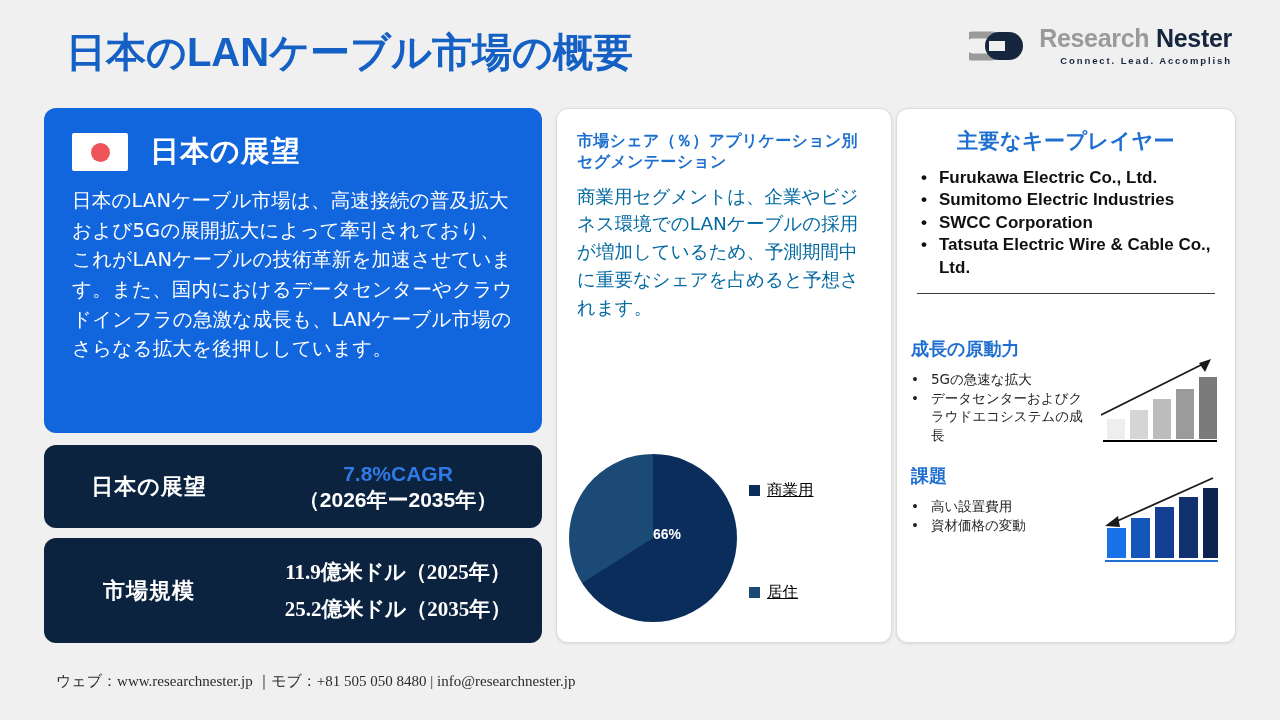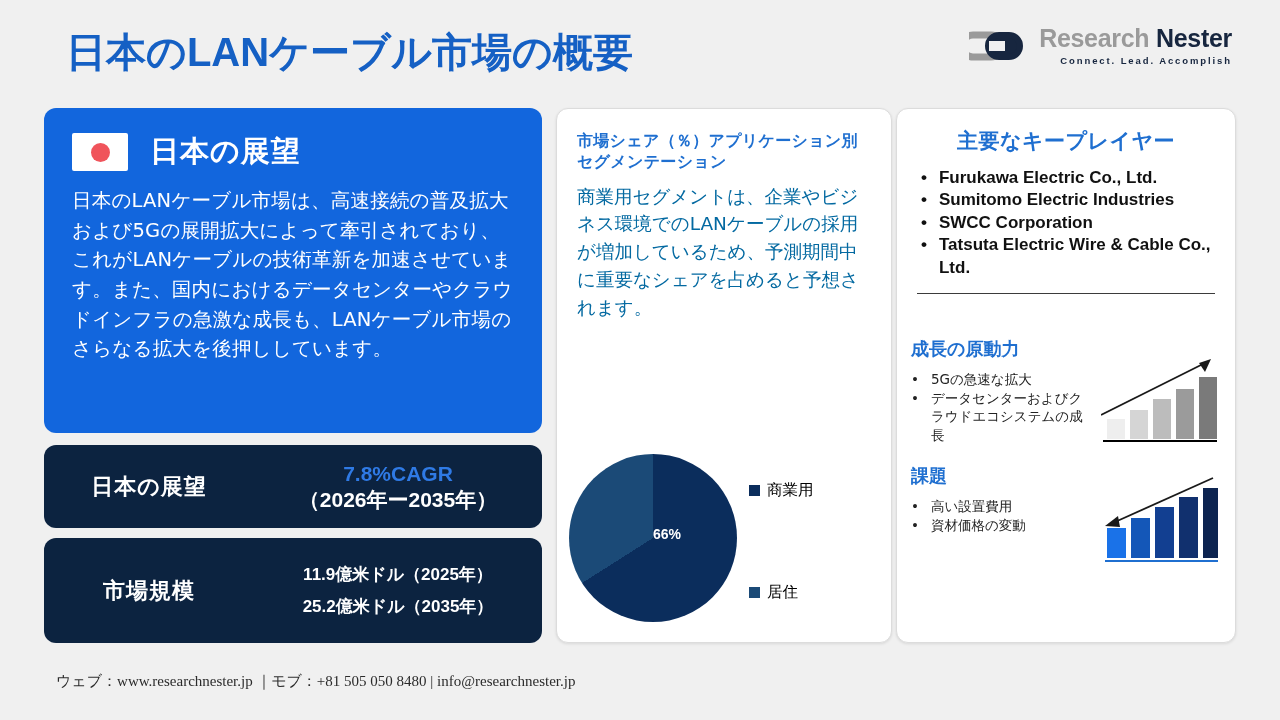--- a/index.html
+++ b/index.html
@@ -57,21 +57,21 @@
   }
   #stat-cagr { top:337px; height:83px; }
   #stat-size { top:430px; height:105px; }
   .stat-label {
     width:210px; text-align:center; color:#fff;
     font-size:22px; font-weight:bold; letter-spacing:1px; flex:none;
   }
   .stat-values { flex:1; text-align:center; color:#ffffff; }
   #cagr-pct { color:#2f7ae5; font-size:21px; font-weight:bold; line-height:1.22; }
   #cagr-years { font-size:21px; font-weight:bold; line-height:1.22; }
-  .size-row { font-size:17px; font-weight:bold; line-height:1.15; padding:6px 0; }
+  .size-row { font-size:21px; font-weight:bold; line-height:1.15; padding:6px 0;font-family:Liberation Serif, serif; }
 
   
   .white-card {
     position:absolute; top:0; background:#fff;
     border:1px solid #dcdcdc; border-radius:12px;
     box-shadow:0 1px 3px rgba(0,0,0,.10);
   }
   #col-mid { left:556px; width:336px; height:535px; padding:22px 20px; }
   #col-right { left:896px; width:340px; height:535px; padding:18px 18px; }
 
@@ -90,21 +90,21 @@
     background:conic-gradient(#0b2d5c 0deg 237.6deg, #1b4a77 237.6deg 360deg);
   }
   #pie-label {
     position:absolute; left:96px; top:72px;
     color:#fff; font-size:14px; font-weight:bold;
   }
   .legend-item { position:absolute; display:flex; align-items:center; gap:7px; }
   #legend-0 { left:192px; top:26px; }
   #legend-1 { left:192px; top:128px; }
   .legend-swatch { width:11px; height:11px; flex:none; }
-  .legend-label { font-size:15.5px; color:#000; font-family:"DejaVu Sans",sans-serif; }
+  .legend-label { font-size:15.5px; color:#000; font-family:"DejaVu Sans",sans-serif;text-decoration:underline; }
 
   
   #players-title {
     color:#1f6fd0; font-size:21px; font-weight:bold;
     text-align:center; letter-spacing:.5px; margin-bottom:12px;
   }
   .bullet-row { display:flex; gap:12px; align-items:flex-start; line-height:1.32; }
   .bullet-dot { flex:none; }
   #players-list { padding-left:6px; }
   #players-list .bullet-row { font-size:17px; font-weight:bold; color:#111; }

